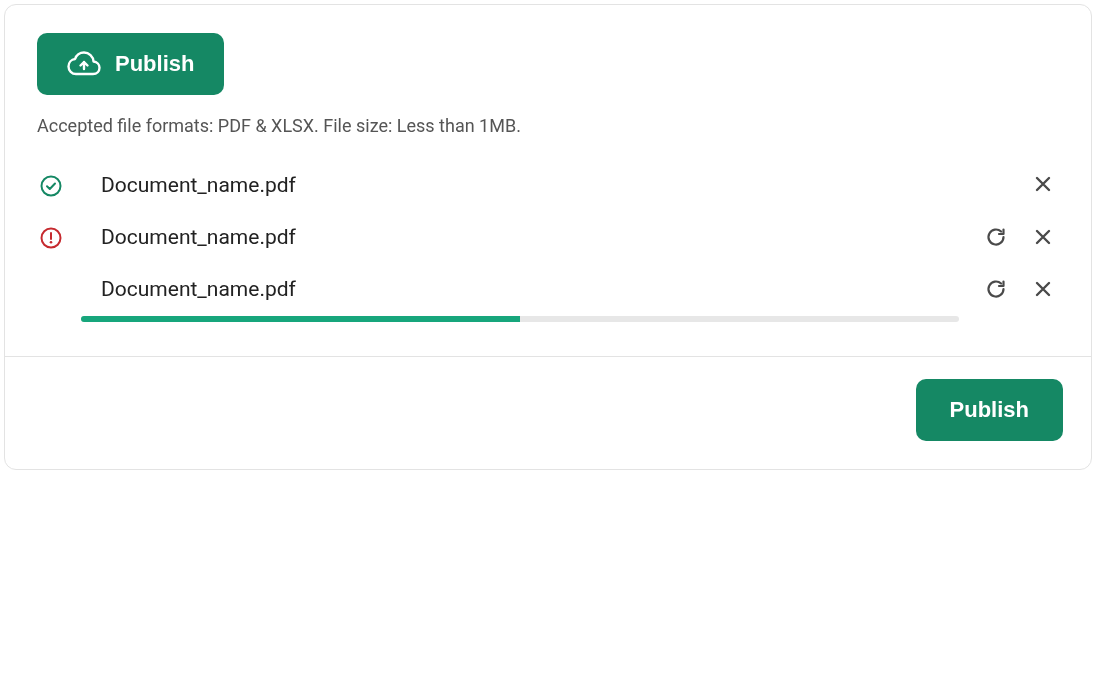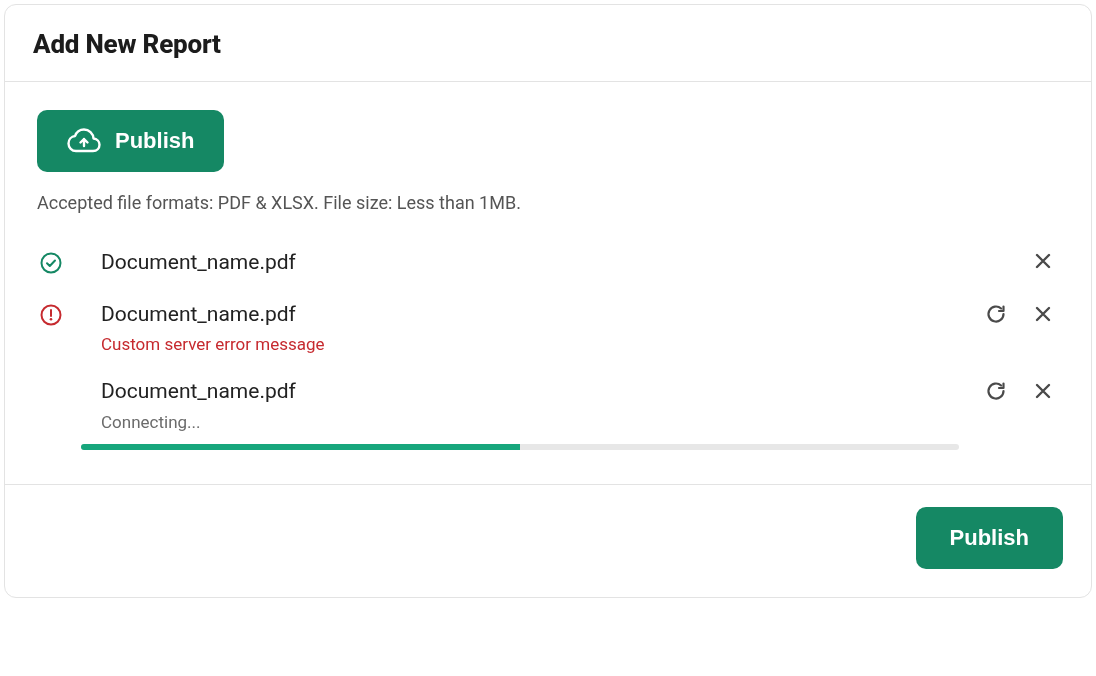--- a/index.html
+++ b/index.html
@@ -130,23 +130,20 @@
     font-size: 22px;
     font-weight: 700;
     cursor: pointer;
   }
 </style>
 </head>
 <body>
 
 <div class="card">
 
-  <div class="card-header">
-    <h1>Add New Report</h1>
-  </div>
 
   <div class="card-body">
 
     <button class="upload-btn">
       <span>
         <svg width="34" height="26" viewBox="0 0 34 26" fill="none">
           <path d="M26.5 10.5C26.2 5.5 22 1.5 17 1.5C12.8 1.5 9.2 4.2 8.1 8C4.2 8.4 1.5 11.6 1.5 15.5C1.5 19.6 4.9 23 9 23H26C30 23 32.5 20.1 32.5 16.8C32.5 13.6 29.9 10.9 26.5 10.5Z" stroke="white" stroke-width="2.4" fill="none" stroke-linejoin="round"></path>
           <path d="M17 18V11M17 11L13.5 14.5M17 11L20.5 14.5" stroke="white" stroke-width="2.4" stroke-linecap="round" stroke-linejoin="round"></path>
         </svg>
       </span>
@@ -181,21 +178,20 @@
       <div class="file-row">
         <span class="file-icon">
           <svg width="24" height="24" viewBox="0 0 24 24" fill="none">
             <circle cx="12" cy="12" r="9.5" stroke="#c62a2f" stroke-width="2"></circle>
             <line x1="12" y1="7" x2="12" y2="13" stroke="#c62a2f" stroke-width="2" stroke-linecap="round"></line>
             <circle cx="12" cy="16.3" r="1.3" fill="#c62a2f"></circle>
           </svg>
         </span>
         <div class="file-main">
           <div class="file-name">Document_name.pdf</div>
-          <div class="file-sub error">Custom server error message</div>
         </div>
         <div class="file-actions">
           <button class="icon-btn">
             <span>
               <svg width="22" height="22" viewBox="0 0 22 22" fill="none">
                 <path d="M18.5 11a7.5 7.5 0 1 1-2.4-5.5" stroke="#4a4a4a" stroke-width="2.2" stroke-linecap="round" fill="none"></path>
                 <path d="M18.5 3.5V8H14" stroke="#4a4a4a" stroke-width="2.2" stroke-linecap="round" stroke-linejoin="round" fill="none"></path>
               </svg>
             </span>
           </button>
@@ -207,21 +203,20 @@
             </span>
           </button>
         </div>
       </div>
 
       <div style="padding:12px 0 24px 0;">
         <div class="file-row" style="padding:0;">
           <span class="file-icon"></span>
           <div class="file-main">
             <div class="file-name">Document_name.pdf</div>
-            <div class="file-sub muted">Connecting...</div>
           </div>
           <div class="file-actions">
             <button class="icon-btn">
               <span>
                 <svg width="22" height="22" viewBox="0 0 22 22" fill="none">
                   <path d="M18.5 11a7.5 7.5 0 1 1-2.4-5.5" stroke="#4a4a4a" stroke-width="2.2" stroke-linecap="round" fill="none"></path>
                   <path d="M18.5 3.5V8H14" stroke="#4a4a4a" stroke-width="2.2" stroke-linecap="round" stroke-linejoin="round" fill="none"></path>
                 </svg>
               </span>
             </button>

